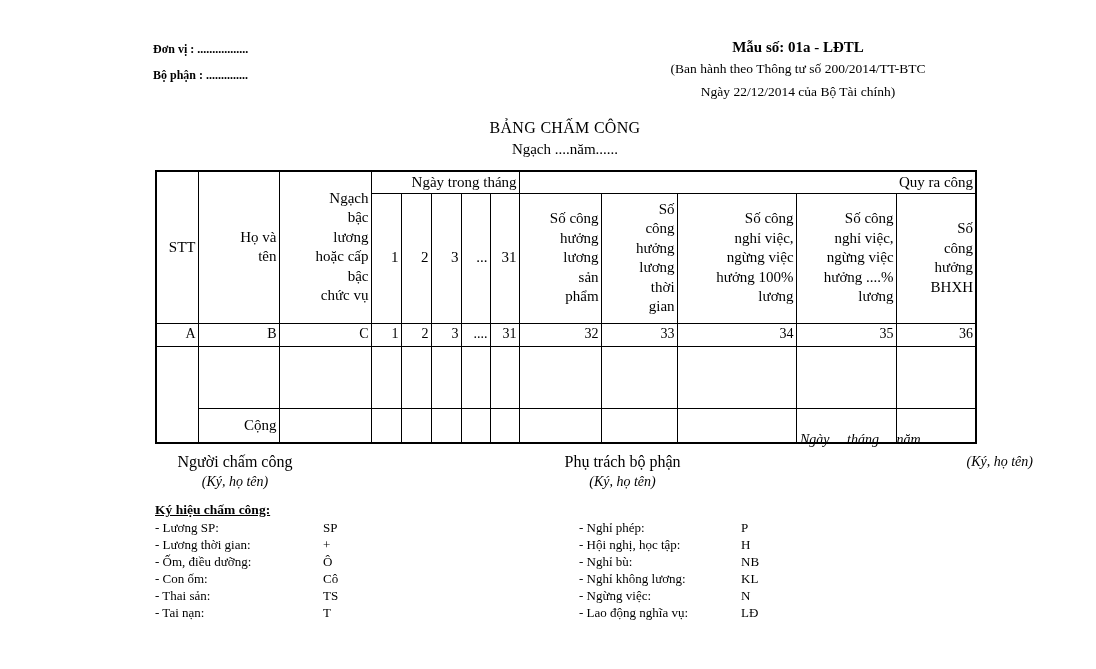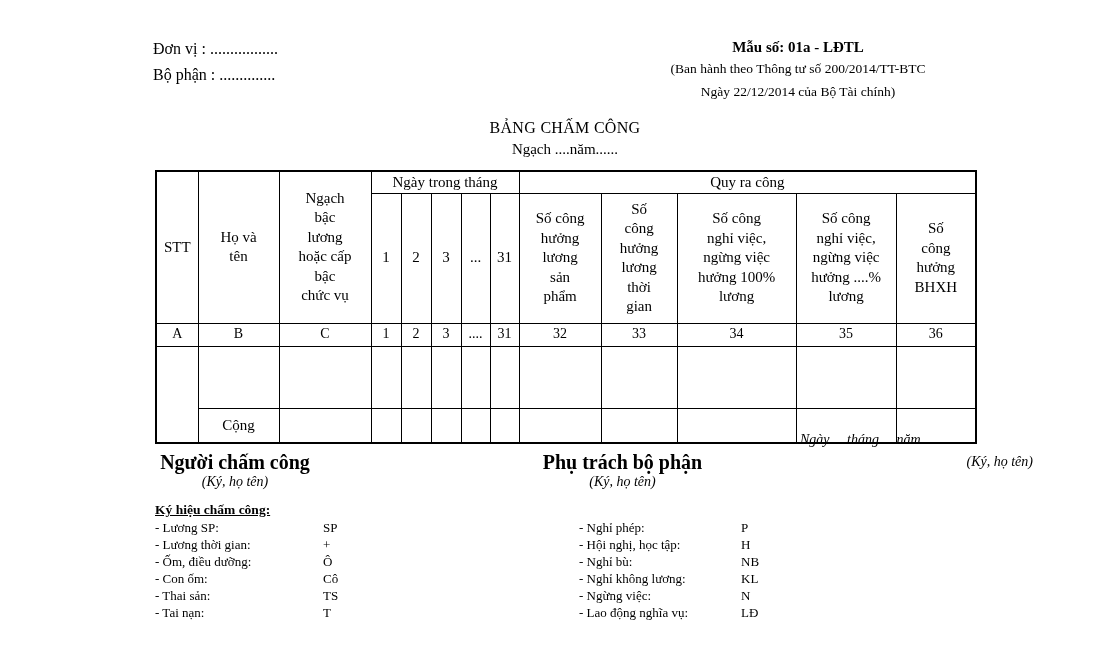--- a/index.html
+++ b/index.html
@@ -2,50 +2,50 @@
 <html><head>
 <meta charset="utf-8">
 <style>
   * { margin:0; padding:0; box-sizing:border-box; }
   html,body { background:#ffffff; }
   .page {
     position:relative; width:1096px; height:669px; background:#ffffff;
     color:#000; font-family:"Liberation Serif","DejaVu Serif",serif; overflow:hidden;
   }
   
-  .unit-block { position:absolute; left:153px; top:36px; font-weight:normal; font-size:16px; line-height:26px; }
+  .unit-block { position:absolute; left:153px; top:36px; font-weight:bold; font-size:12px; line-height:26px; }
   
   .form-block { position:absolute; left:637px; top:38px; width:322px; text-align:center; }
   .form-block .form-no { font-weight:bold; font-size:15px; line-height:19px; }
   .form-block .form-basis { font-size:13.5px; line-height:23px; }
   
   .title-block { position:absolute; left:155px; top:119px; width:820px; text-align:center; }
   .title-main { font-size:16px; font-weight:normal; letter-spacing:.3px;text-align:center; }
   .title-sub { font-size:15px; margin-top:4px; }
   
   table.timesheet {
     position:absolute; left:155px; top:170px; width:820px;
     border-collapse:collapse; table-layout:fixed; border:2px solid #000;
   }
   .timesheet th, .timesheet td {
     border:1px solid #000; font-weight:normal; font-size:15px; line-height:1.3;
-    text-align:center; vertical-align:middle; padding:0 2px; overflow:hidden;margin-top:45px;
+    text-align:right; vertical-align:middle; padding:0 2px; overflow:hidden;margin-top:45px;
   }
   .wrap { white-space:pre-line; }
   tr.r-group  { height:22px; }
   tr.r-cols   { height:130px; }
   tr.r-idx    { height:23px; }
   tr.r-idx td { font-size:14px; }
   tr.r-empty  { height:62px; }
   tr.r-total  { height:35px; }
   .cell-cong  { text-align:left; padding-left:5px; }
   
   .date-line { position:absolute; left:763px; top:432px; width:205px; text-align:center; font-style:italic; font-size:14px; }
   .sig { position:absolute; top:452px; text-align:center; }
-  .sig .sig-title { font-weight:bold; font-size:20px; line-height:20px; }
+  .sig .sig-title { font-weight:normal; font-size:16px; line-height:20px; }
   .sig .sig-note  { font-style:italic; font-size:14px; line-height:19px; }
   .sig-1 { left:155px; width:160px; }
   .sig-2 { left:535px; width:175px; }
   .sig-3 { left:845px; width:188px; }
   .sig-3 .sig-note { text-align:right; }
   
   .legend { position:absolute; left:155px; top:501px; font-size:13px; }
   .legend-title { font-weight:bold; font-size:13.5px; text-decoration:underline; line-height:18px; }
   .legend-cols { display:flex;gap:39px; }
   .legend-col-left  { width:385px; }

